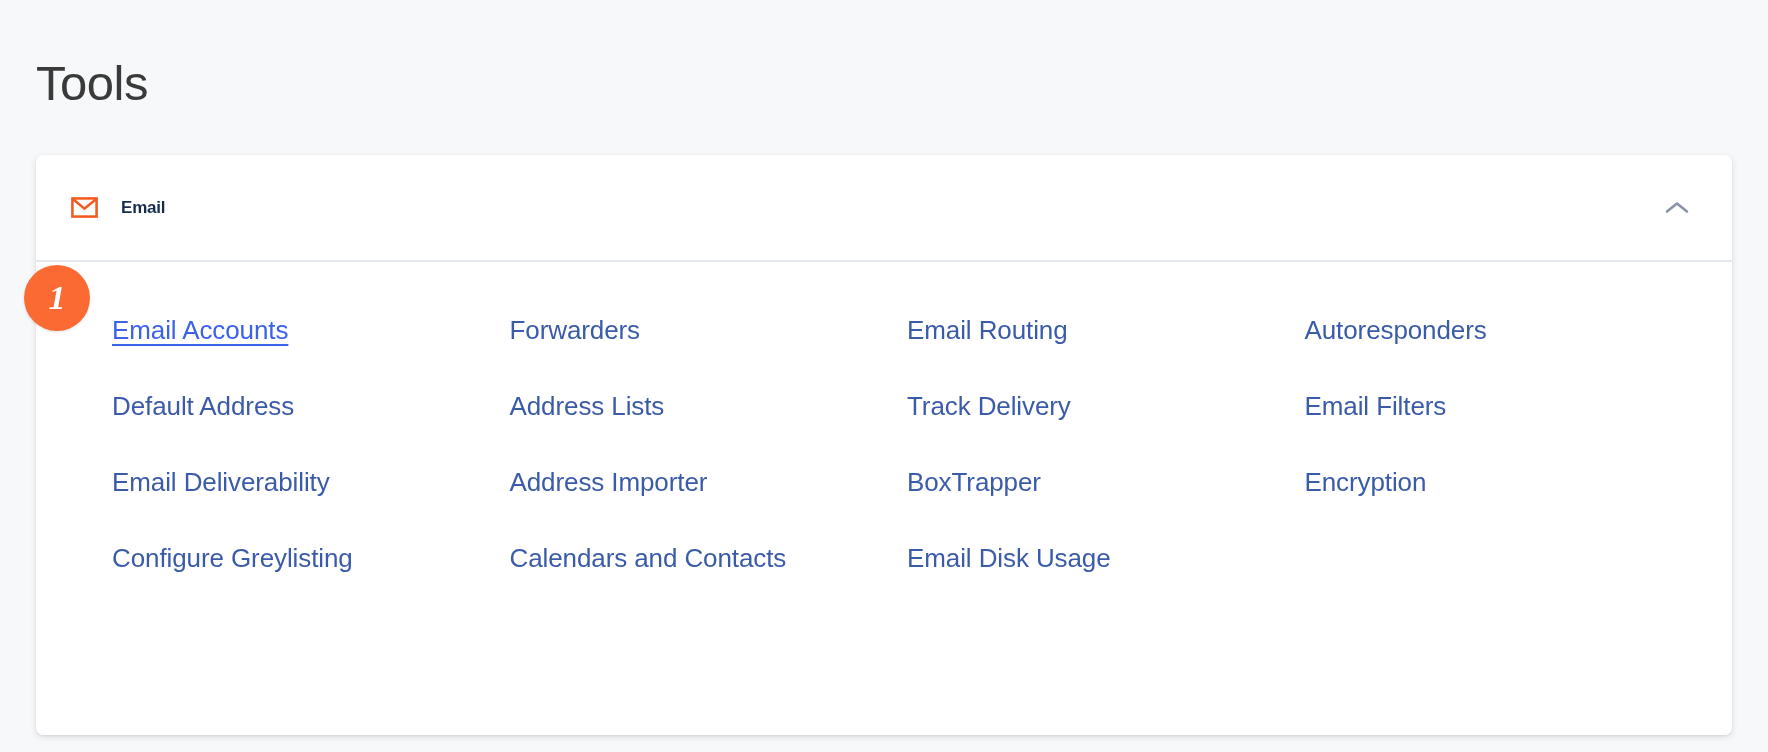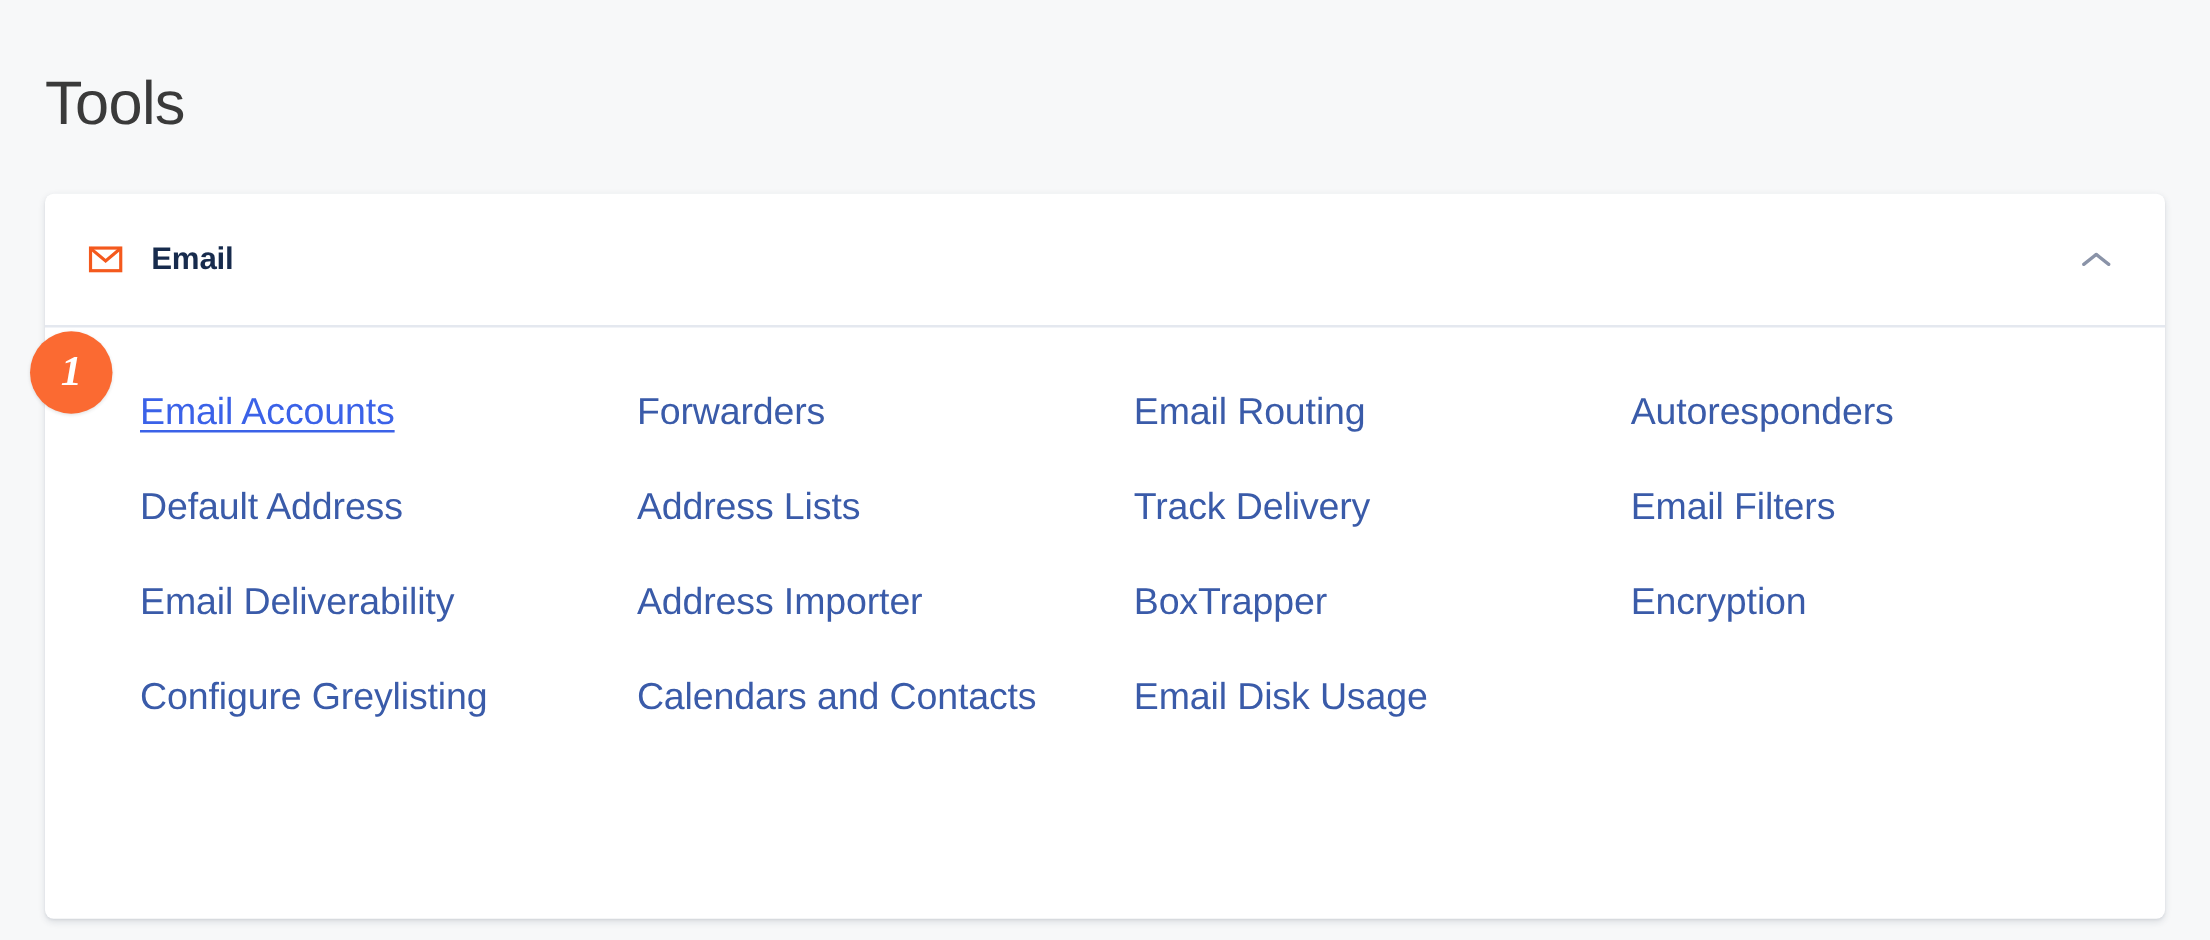--- a/index.html
+++ b/index.html
@@ -56,21 +56,21 @@
     align-items: center;
   }
   .envelope-icon {
     width: 29px;
     height: 29px;
     display: block;
     flex: 0 0 auto;
   }
   .card-title {
     margin-left: 22px;
-    font-size: 25px;
+    font-size: 17px;
     font-weight: bold;
     color: #172B4D;
     letter-spacing: -0.2px;
     white-space: nowrap;
   }
   .collapse-toggle {
     position: absolute;
     right: 38px;
     top: 50%;
     transform: translateY(-50%);
@@ -94,21 +94,21 @@
   .links-grid {
     display: grid;
     grid-template-columns: repeat(4, 1fr);
     row-gap: 0;
     column-gap: 0;
     padding-left: 76px;
     padding-right: 30px;
   }
   .tool-link {
     display: inline-block;
-    font-size: 30px;
+    font-size: 26px;
     line-height: 76px;
     color: #3A5BA9;
     text-decoration: none;
     white-space: nowrap;
     letter-spacing: -0.1px;
     cursor: pointer;
     width: fit-content;
   }
   .tool-link.highlight {
     color: #3B62E8;

